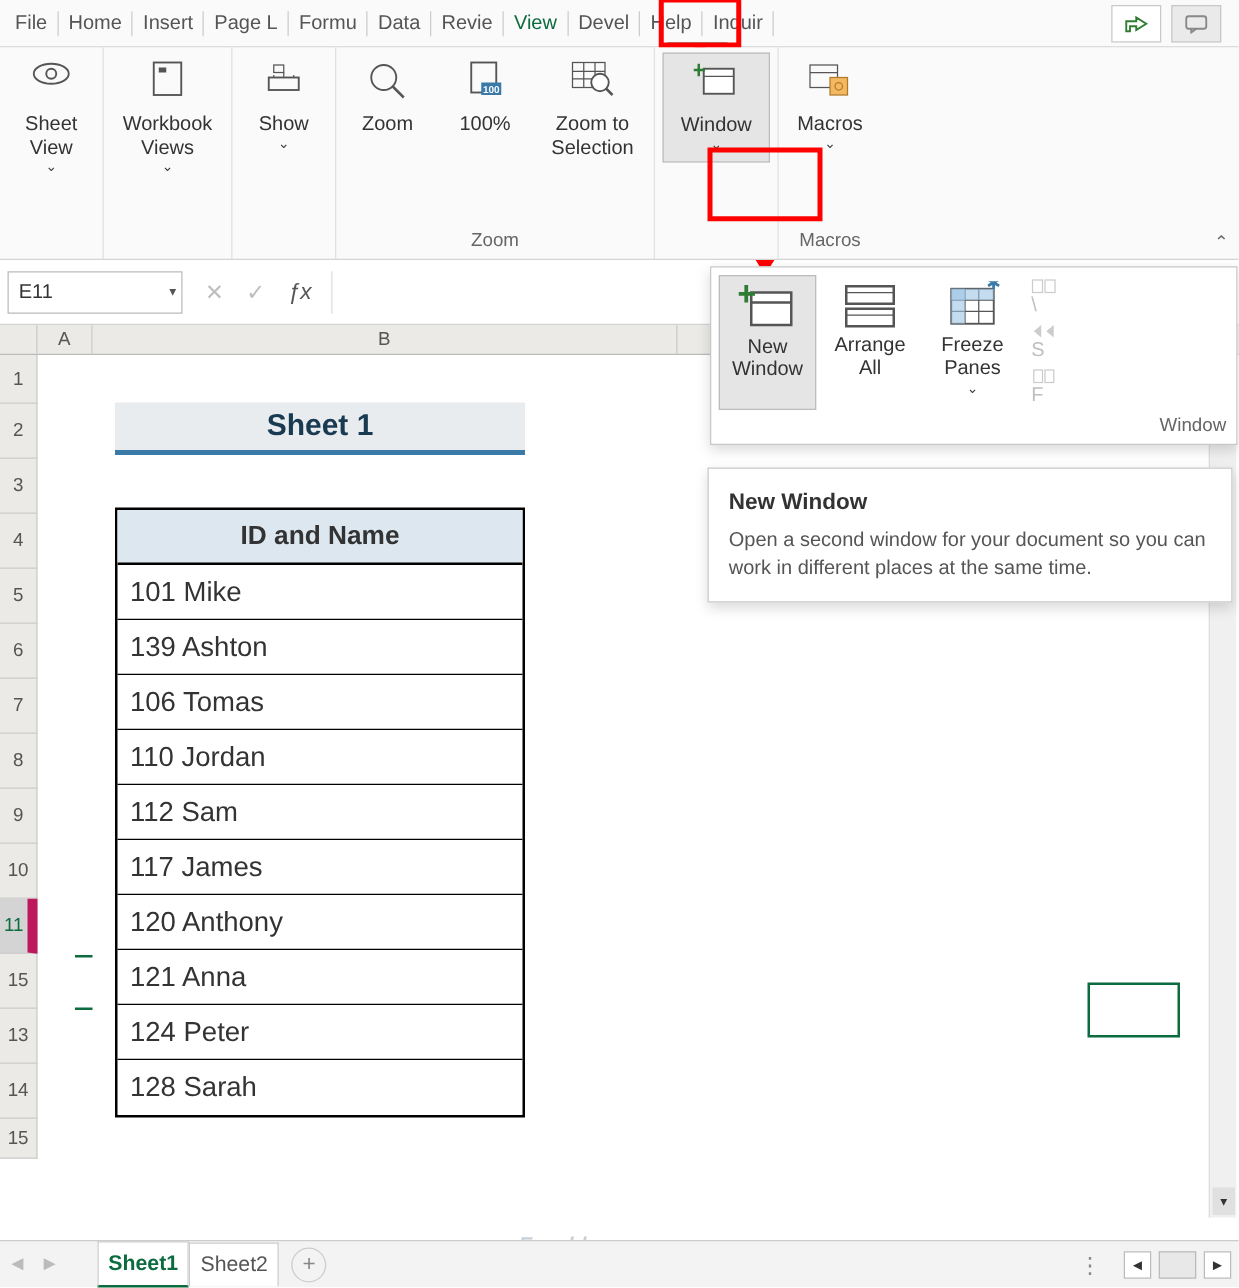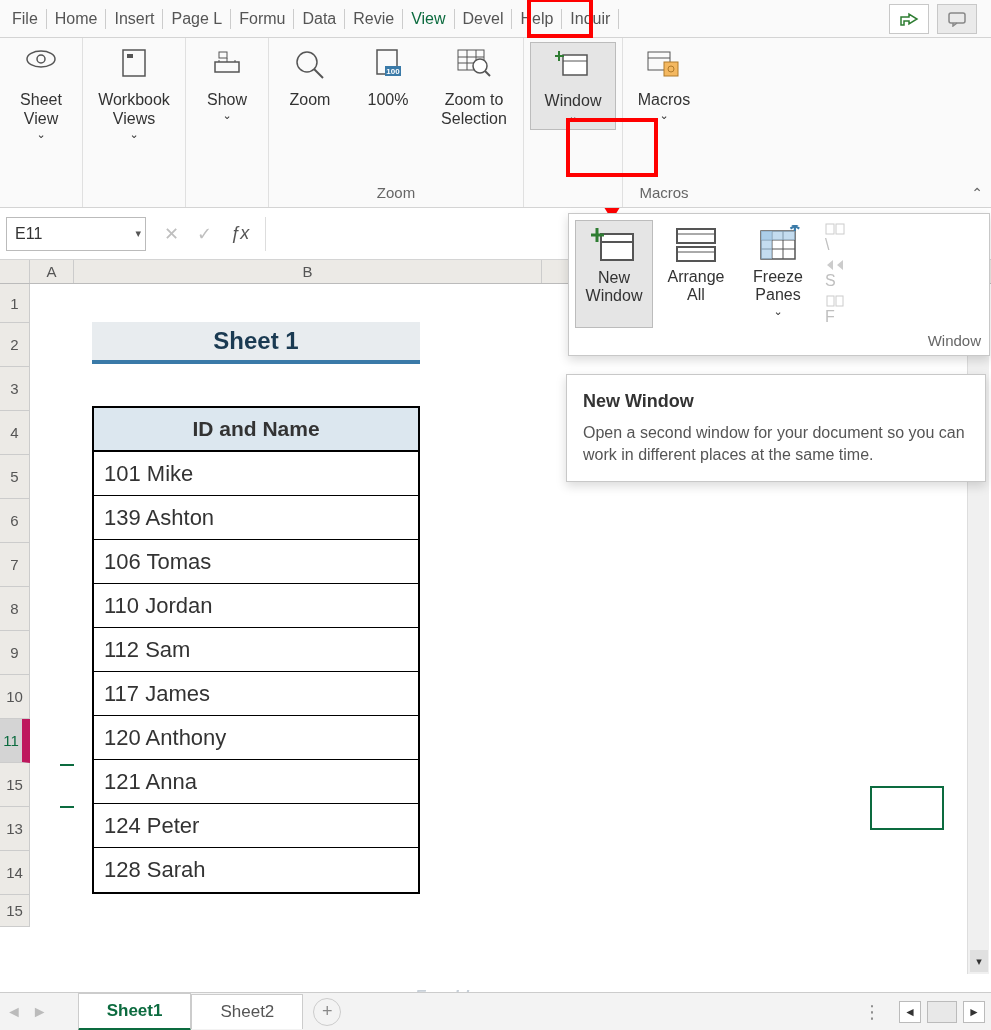--- a/index.html
+++ b/index.html
@@ -83,21 +83,21 @@
 .sel-row-edge { position:absolute; left:30px; top:480px; width:14px; height:44px; border-top:2px solid #0c6b3f; border-bottom:2px solid #0c6b3f;}
 
 
 .vscroll{position:absolute; right:2px; top:214px; width:22px; height:760px; background:#f0f0f0; border-left:1px solid #ddd;}
 .vscroll .thumb{position:absolute; left:2px; top:2px; width:18px; height:22px; background:#c8c8c8;}
 .vscroll .db{position:absolute; left:2px; bottom:2px; width:18px; height:22px; background:#e0e0e0; display:flex;align-items:center;justify-content:center;font-size:11px;}
 
 
 .sheettabs { position:absolute; left:0; bottom:0; right:0; height:38px; background:#f3f3f3; border-top:1px solid #ccc; display:flex; align-items:center; padding:0 6px; }
 .sheettabs .nav{display:flex; gap:10px; color:#bbb; font-size:16px; padding-right:30px;}
-.sheettabs .stab{padding:7px 28px; border:1px solid #ccc; border-bottom:none; background:#fff; font-size:17px; color:#555;}
+.sheettabs .stab{padding:7px 8px; border:1px solid #ccc; border-bottom:none; background:#fff; font-size:17px; color:#555;}
 .sheettabs .stab.active{color:#0c6b3f; font-weight:bold; border-bottom:3px solid #0c6b3f;}
 .sheettabs .add{width:28px;height:28px;border:1px solid #ccc;border-radius:50%;display:flex;align-items:center;justify-content:center;margin-left:10px;color:#888;font-size:18px;}
 .sheettabs .right{margin-left:auto; display:flex; align-items:center; gap:6px;}
 .sheettabs .dots{font-size:18px; color:#888; letter-spacing:2px; padding-right:10px;}
 .sheettabs .harrow{width:22px;height:22px;border:1px solid #bbb;display:flex;align-items:center;justify-content:center;font-size:12px;background:#fff;}
 
 .watermark{position:absolute; left:415px; top:988px; font-size:16px; color:#c8d0d8; font-style:italic; font-weight:bold; letter-spacing:0.5px;}
 .watermark small{display:block;font-size:9px;font-style:normal;letter-spacing:1px;}
 
 svg{display:block;}

